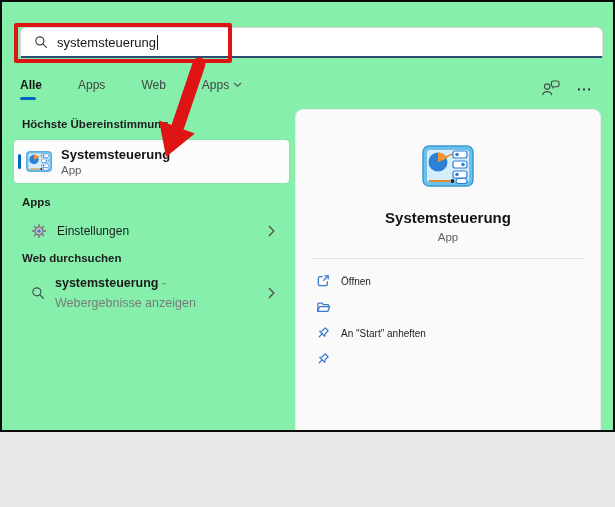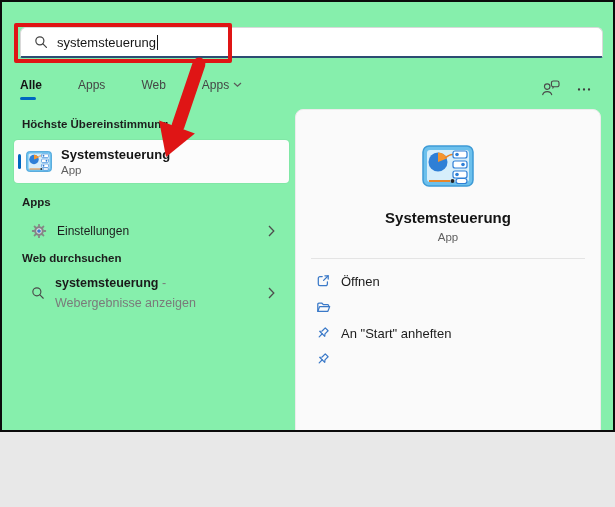--- a/index.html
+++ b/index.html
@@ -68,21 +68,21 @@
     position:absolute; left:293px; top:107px; width:306px; height:387px;
     background:#fafafa; border:1px solid #ececec; border-radius:8px;
     display:flex; flex-direction:column; align-items:center;
   }
   .big-icon { margin-top:35px; width:52px; height:42px; }
   .preview-title { margin-top:22px; font-size:15px; font-weight:700; color:#141414; }
   .preview-sub { margin-top:5px; font-size:11.5px; color:#5f5f5f; }
   .divider { width:274px; border-top:1px solid #e4e4e4; margin-top:15px; }
   .actions { width:100%; padding:9px 0 0 20px; align-self:flex-start; }
   .action-row { display:flex; align-items:center; gap:11px; height:26px; }
-  .action-label { font-size:13px; color:#1c1c1c; }
+  .action-label { font-size:10px; color:#1c1c1c; }
 </style>
 </head>
 <body>
 
 <div class="frame">
 
   <div class="search-bar">
     <svg class="mag" width="14" height="14" viewBox="0 0 16 16">
       <circle cx="6.7" cy="6.7" r="4.6" fill="none" stroke="#454545" stroke-width="1.4"></circle>
       <line x1="10.2" y1="10.2" x2="14.2" y2="14.2" stroke="#454545" stroke-width="1.4" stroke-linecap="round"></line>

